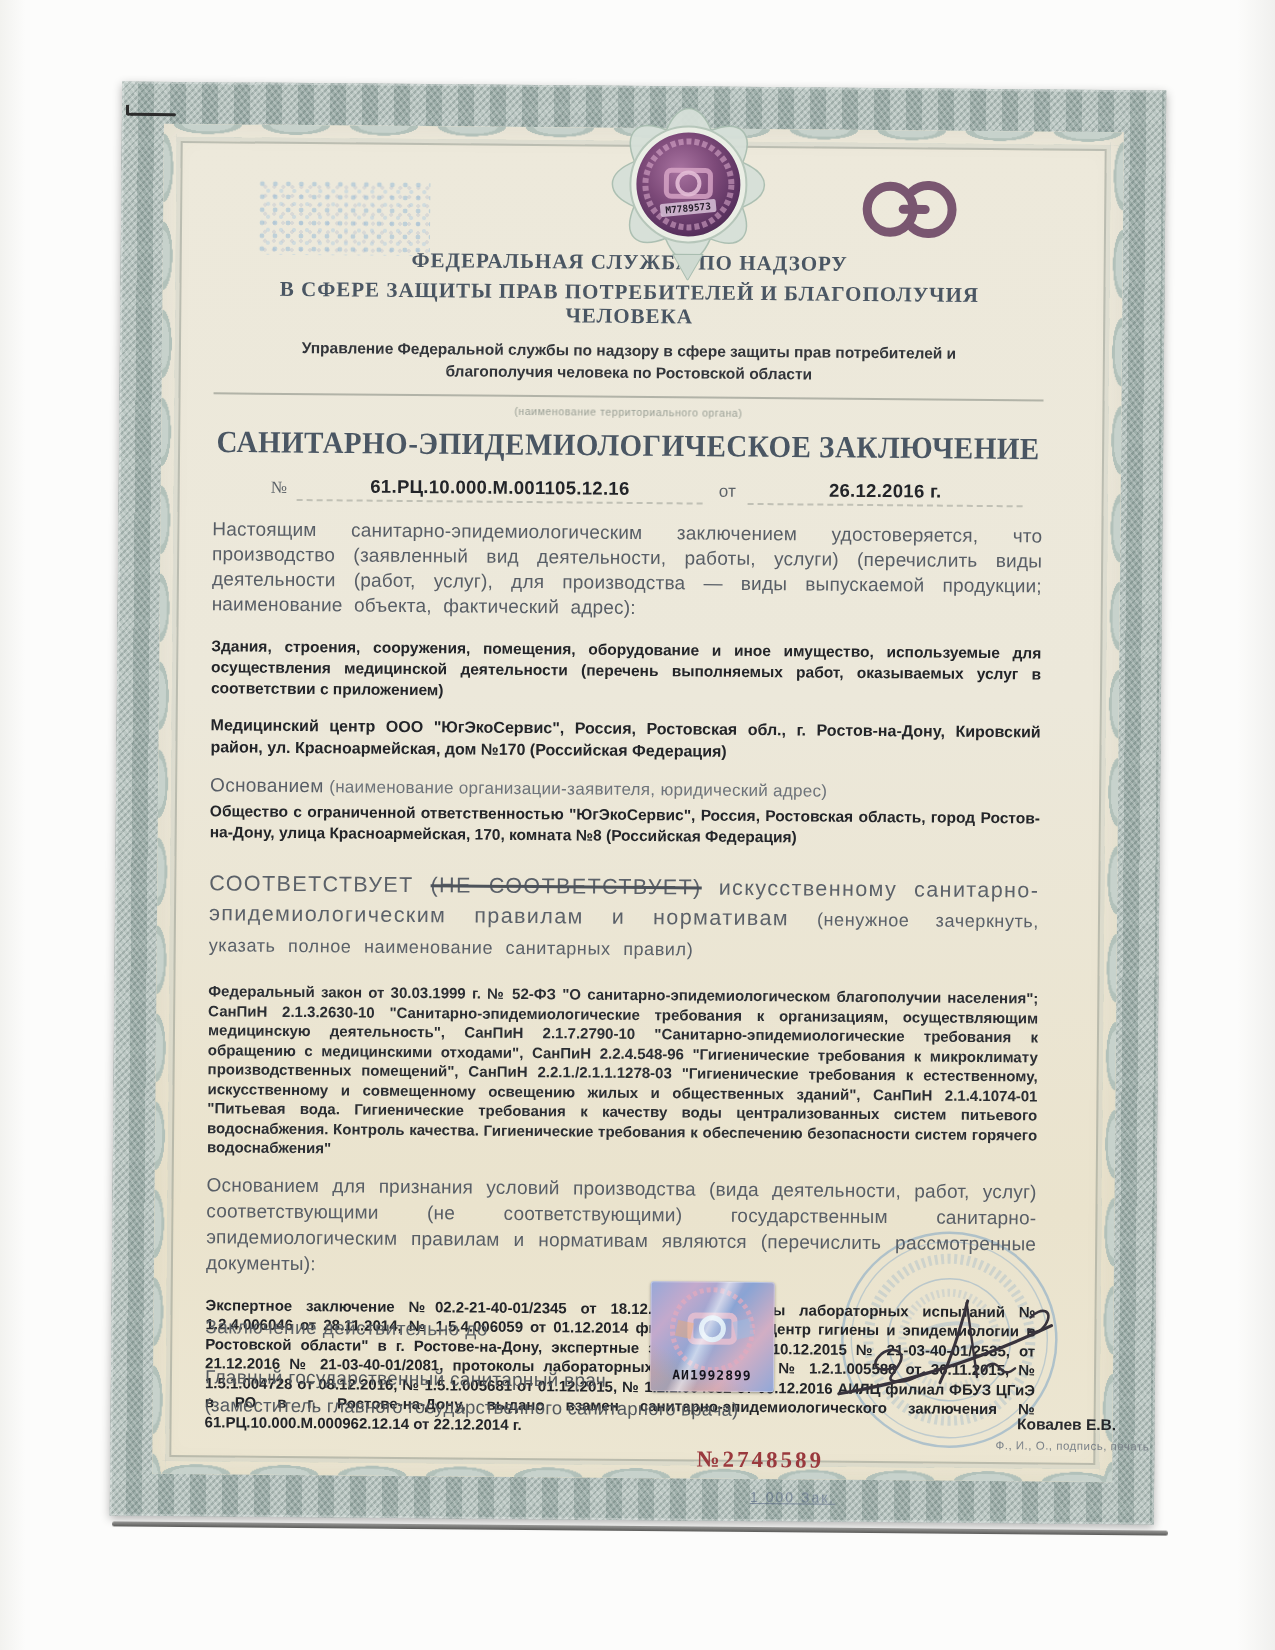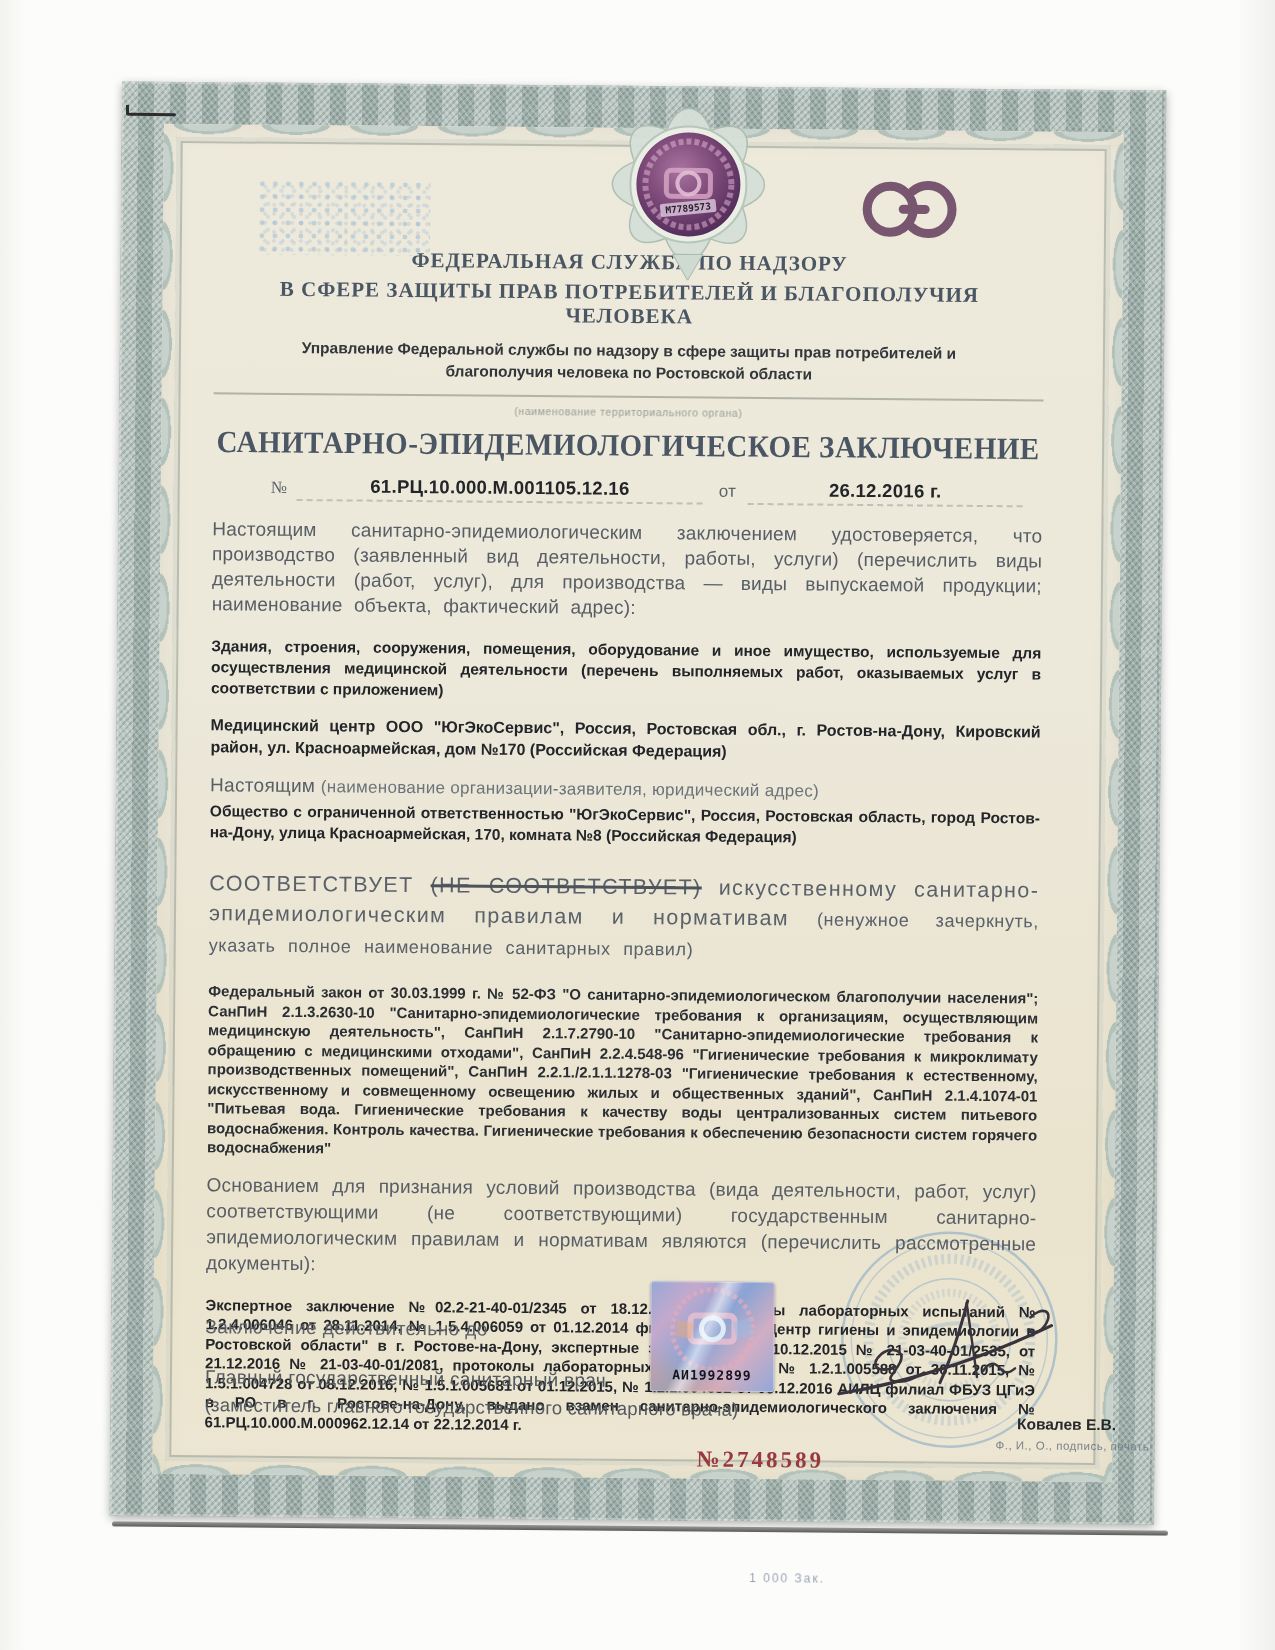--- a/index.html
+++ b/index.html
@@ -95,21 +95,21 @@
     background:linear-gradient(130deg,#96a8d8 0%,#c3a9cc 22%,#8aa4d4 48%,#d2aec4 72%,#90a8d8 100%);
     box-shadow:0 1px 3px rgba(0,0,0,.35), inset 0 0 0 1px rgba(255,255,255,.35);
     overflow:hidden;
   }
   .sticker .glint{position:absolute;inset:0;background:linear-gradient(115deg, rgba(255,255,255,0) 38%, rgba(255,255,255,.55) 45%, rgba(255,255,255,0) 54%), linear-gradient(25deg, rgba(235,150,90,.28) 0 12%, rgba(0,0,0,0) 30%);}
   .sticker .num{position:absolute;left:0;right:0;bottom:9px;text-align:center;font-size:13px;font-weight:700;color:#15141c;letter-spacing:1px;font-family:"DejaVu Sans Mono",monospace;}
 
   .round-stamp{position:absolute;left:682px;top:1095px;width:228px;height:228px;z-index:1;opacity:.8;transform:rotate(-8deg);}
   .signature{position:absolute;left:680px;top:1158px;width:226px;height:116px;z-index:4;}
 
-  .print-note{position:absolute;left:640px;top:1484px;font-size:12px;color:rgba(70,85,120,.55);letter-spacing:2px;filter:blur(.3px);z-index:6;}
+  .print-note{position:absolute;left:640px;top:1402px;font-size:14px;color:rgba(70,85,120,.55);letter-spacing:2px;filter:blur(.3px);z-index:6;text-decoration:underline;}
 
   .corner-mark{position:absolute;left:126px;top:106px;width:50px;height:10px;z-index:9;transform:rotate(.4deg);}
   .corner-mark::after{content:"";position:absolute;left:4px;right:0;bottom:0;height:3.5px;background:#2c2c2c;border-radius:2px;}
   .corner-mark::before{content:"";position:absolute;left:0;bottom:0;width:4px;height:8px;border-left:3px solid #2c2c2c;border-bottom:3px solid #2c2c2c;border-radius:0 0 0 3px;}
   .page-edge{position:absolute;left:112px;top:1526px;width:1056px;height:5px;background:linear-gradient(180deg,#8a8a88,#3e3e3c);border-radius:3px;transform:rotate(.5deg);opacity:.85;filter:blur(.4px);}
 </style>
 </head>
 <body>
 
 <div class="scan">
@@ -172,21 +172,21 @@
           <span class="blank">61.РЦ.10.000.М.001105.12.16</span>
           <span class="date-label">от</span>
           <span class="blank date">26.12.2016 г.</span>
         </div>
 
         <p class="p-form intro">Настоящим санитарно-эпидемиологическим заключением удостоверяется, что производство (заявленный вид деятельности, работы, услуги) (перечислить виды деятельности (работ, услуг), для производства — виды выпускаемой продукции; наименование объекта, фактический адрес):</p>
         <p class="p-entry activity">Здания, строения, сооружения, помещения, оборудование и иное имущество, используемые для осуществления медицинской деятельности (перечень выполняемых работ, оказываемых услуг в соответствии с приложением)</p>
         <p class="p-entry address">Медицинский центр ООО "ЮгЭкоСервис", Россия, Ростовская обл., г. Ростов-на-Дону, Кировский район, ул. Красноармейская, дом №170 (Российская Федерация)</p>
 
         <div class="applicant-label-row">
-          <span>Настоящим</span>
+          <span>Основанием</span>
           <span class="applicant-caption">(наименование организации-заявителя, юридический адрес)</span>
         </div>
         <p class="p-entry applicant">Общество с ограниченной ответственностью "ЮгЭкоСервис", Россия, Ростовская область, город Ростов-на-Дону, улица Красноармейская, 170, комната №8 (Российская Федерация)</p>
 
         <p class="conforms">
           <span>СООТВЕТСТВУЕТ</span>
           <span class="strike">(НЕ СООТВЕТСТВУЕТ)</span>
           <span>искусственному санитарно-эпидемиологическим правилам и нормативам</span>
           <span class="conforms-note">(ненужное зачеркнуть, указать полное наименование санитарных правил)</span>
         </p>

